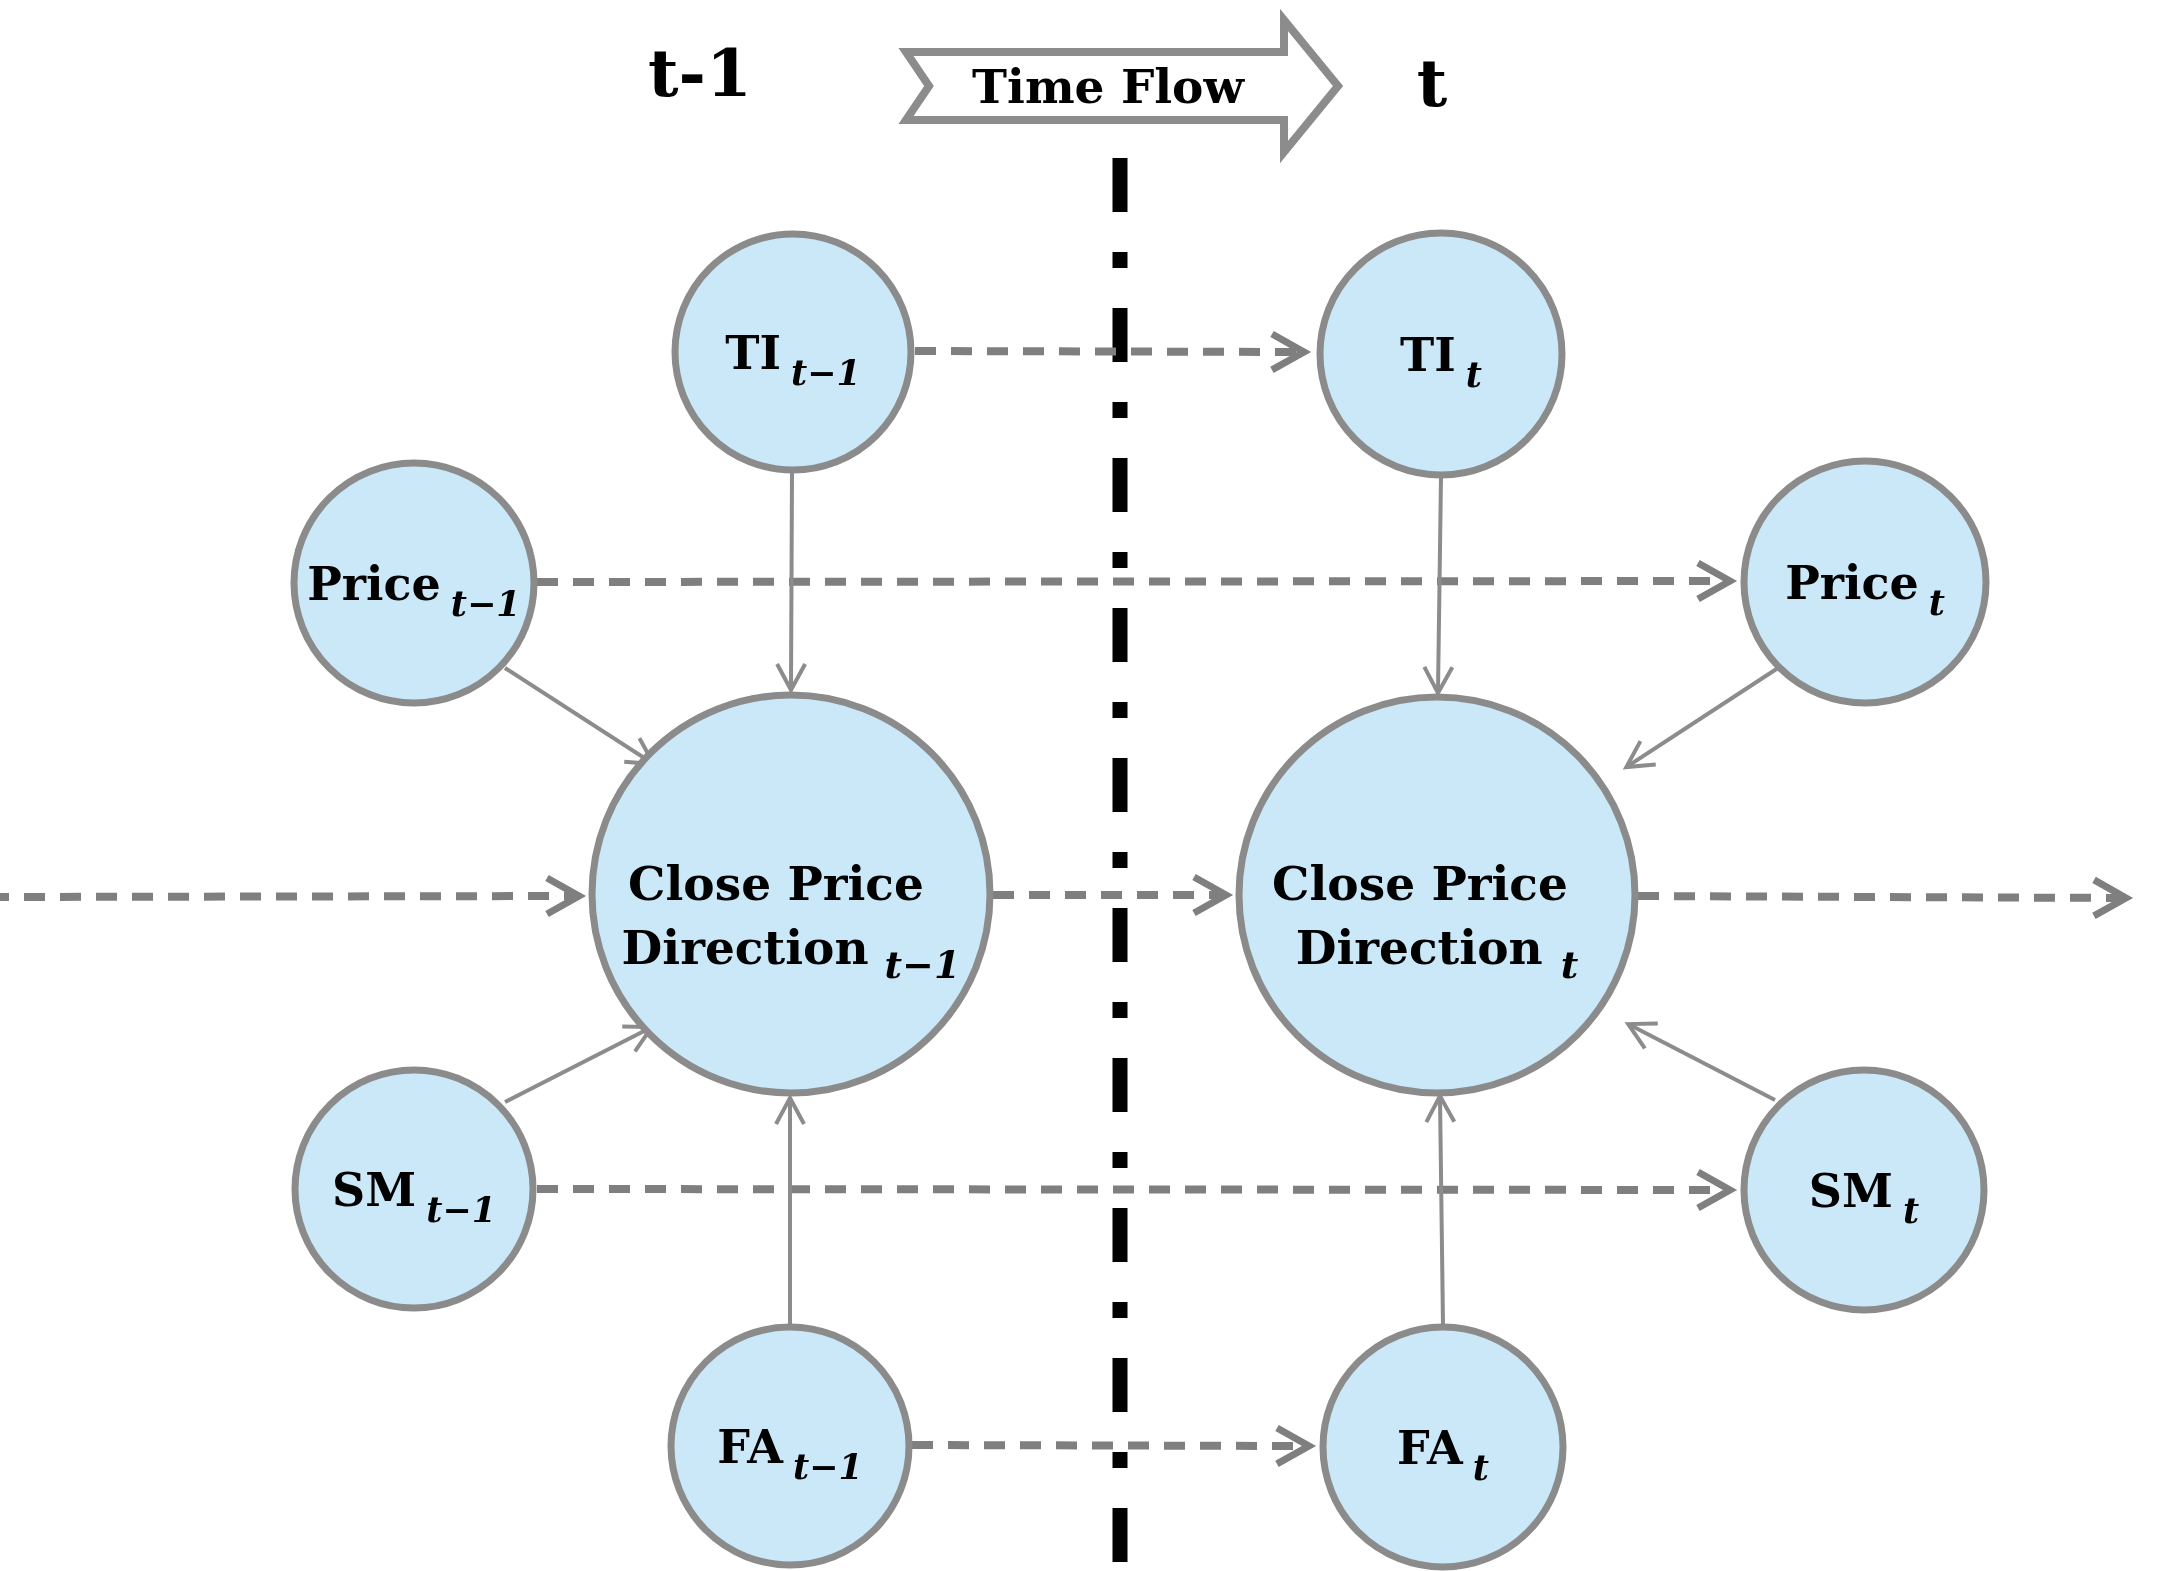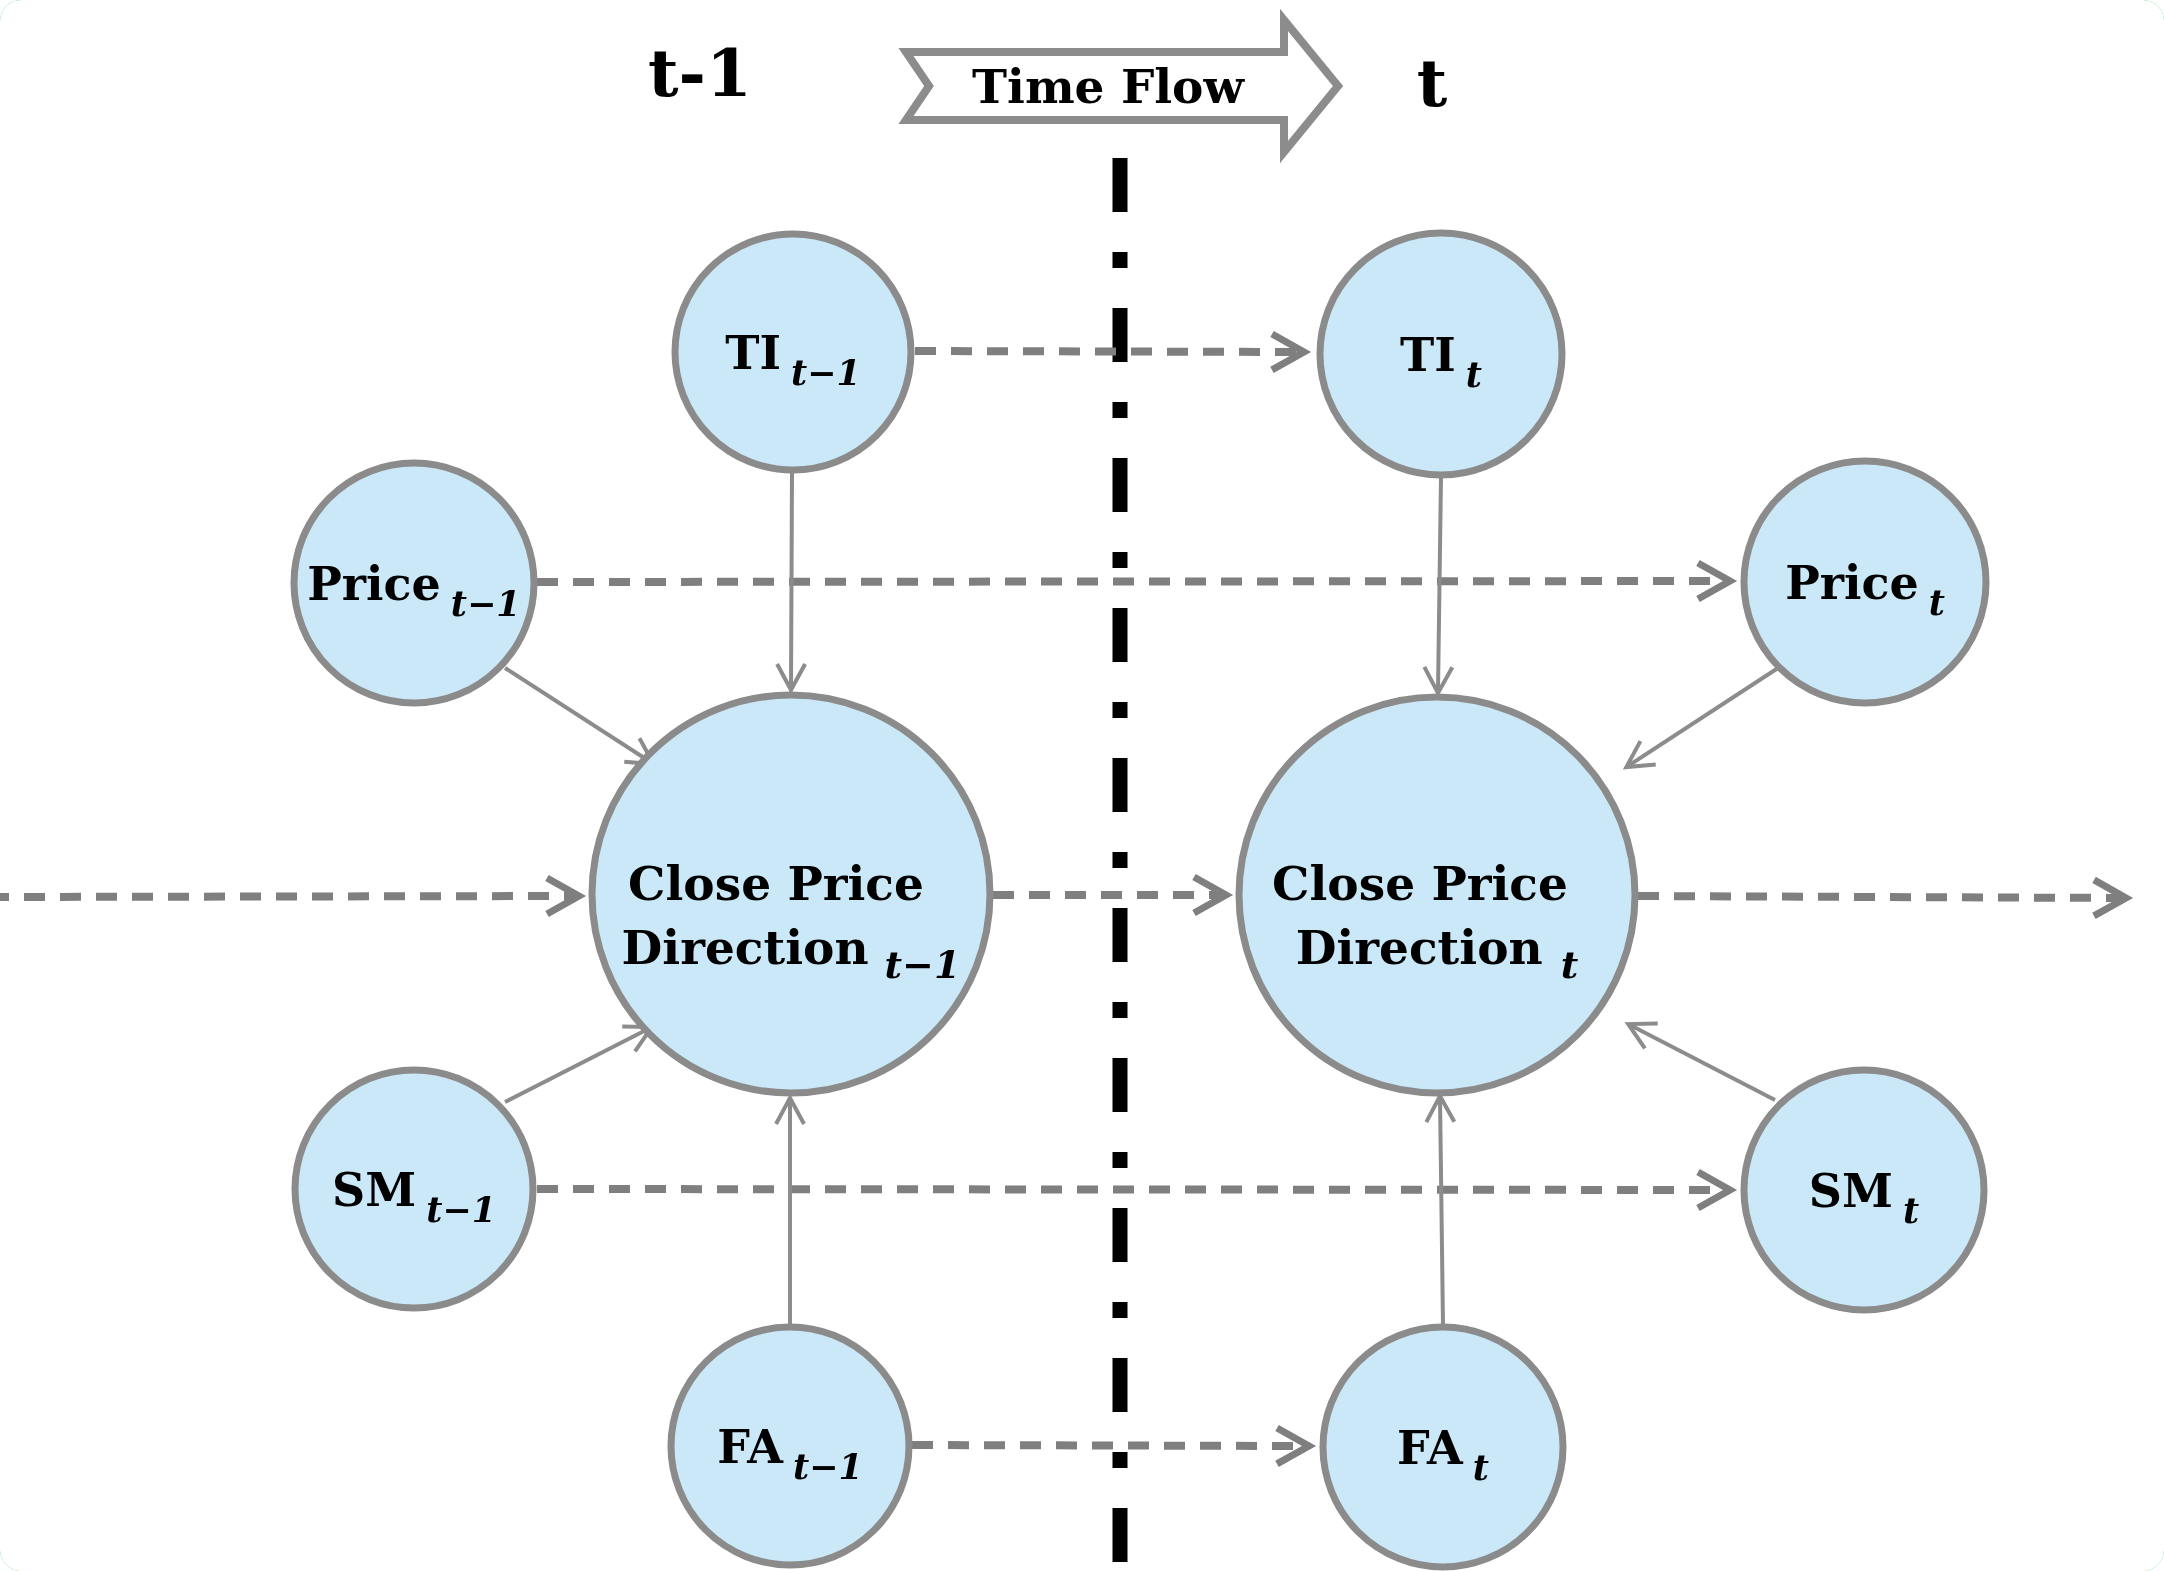--- a/index.html
+++ b/index.html
@@ -1,16 +1,16 @@
 <!DOCTYPE html>
 <html><head>
 <meta charset="utf-8">
 <style>
   html,body{margin:0;padding:0;background:#ffffff;}
-  .stage{position:relative;width:2164px;height:1571px;background:#22c55e;overflow:hidden;border-radius:21px;}
+  .stage{position:relative;width:2164px;height:1571px;background:#22c55e;overflow:hidden;}
   svg{display:block;}
   text{font-family:"DejaVu Serif","Liberation Serif",serif;font-weight:bold;fill:#000000;}
   .node{stroke:#8b8b8b;stroke-width:7;}
   .solid{stroke:#8c8c8c;stroke-width:4;fill:none;}
   .dashed{stroke:#7f7f7f;stroke-width:8;fill:none;stroke-dasharray:21 15;}
   .divider{stroke:#000000;stroke-width:15;fill:none;stroke-dasharray:54 40 16 40;}
   .banner{stroke:#8c8c8c;stroke-width:8;stroke-linejoin:miter;}
   .nlabel{font-size:46px;}
   .sub{font-size:35px;font-style:italic;}
   .cpd{font-size:47px;}

